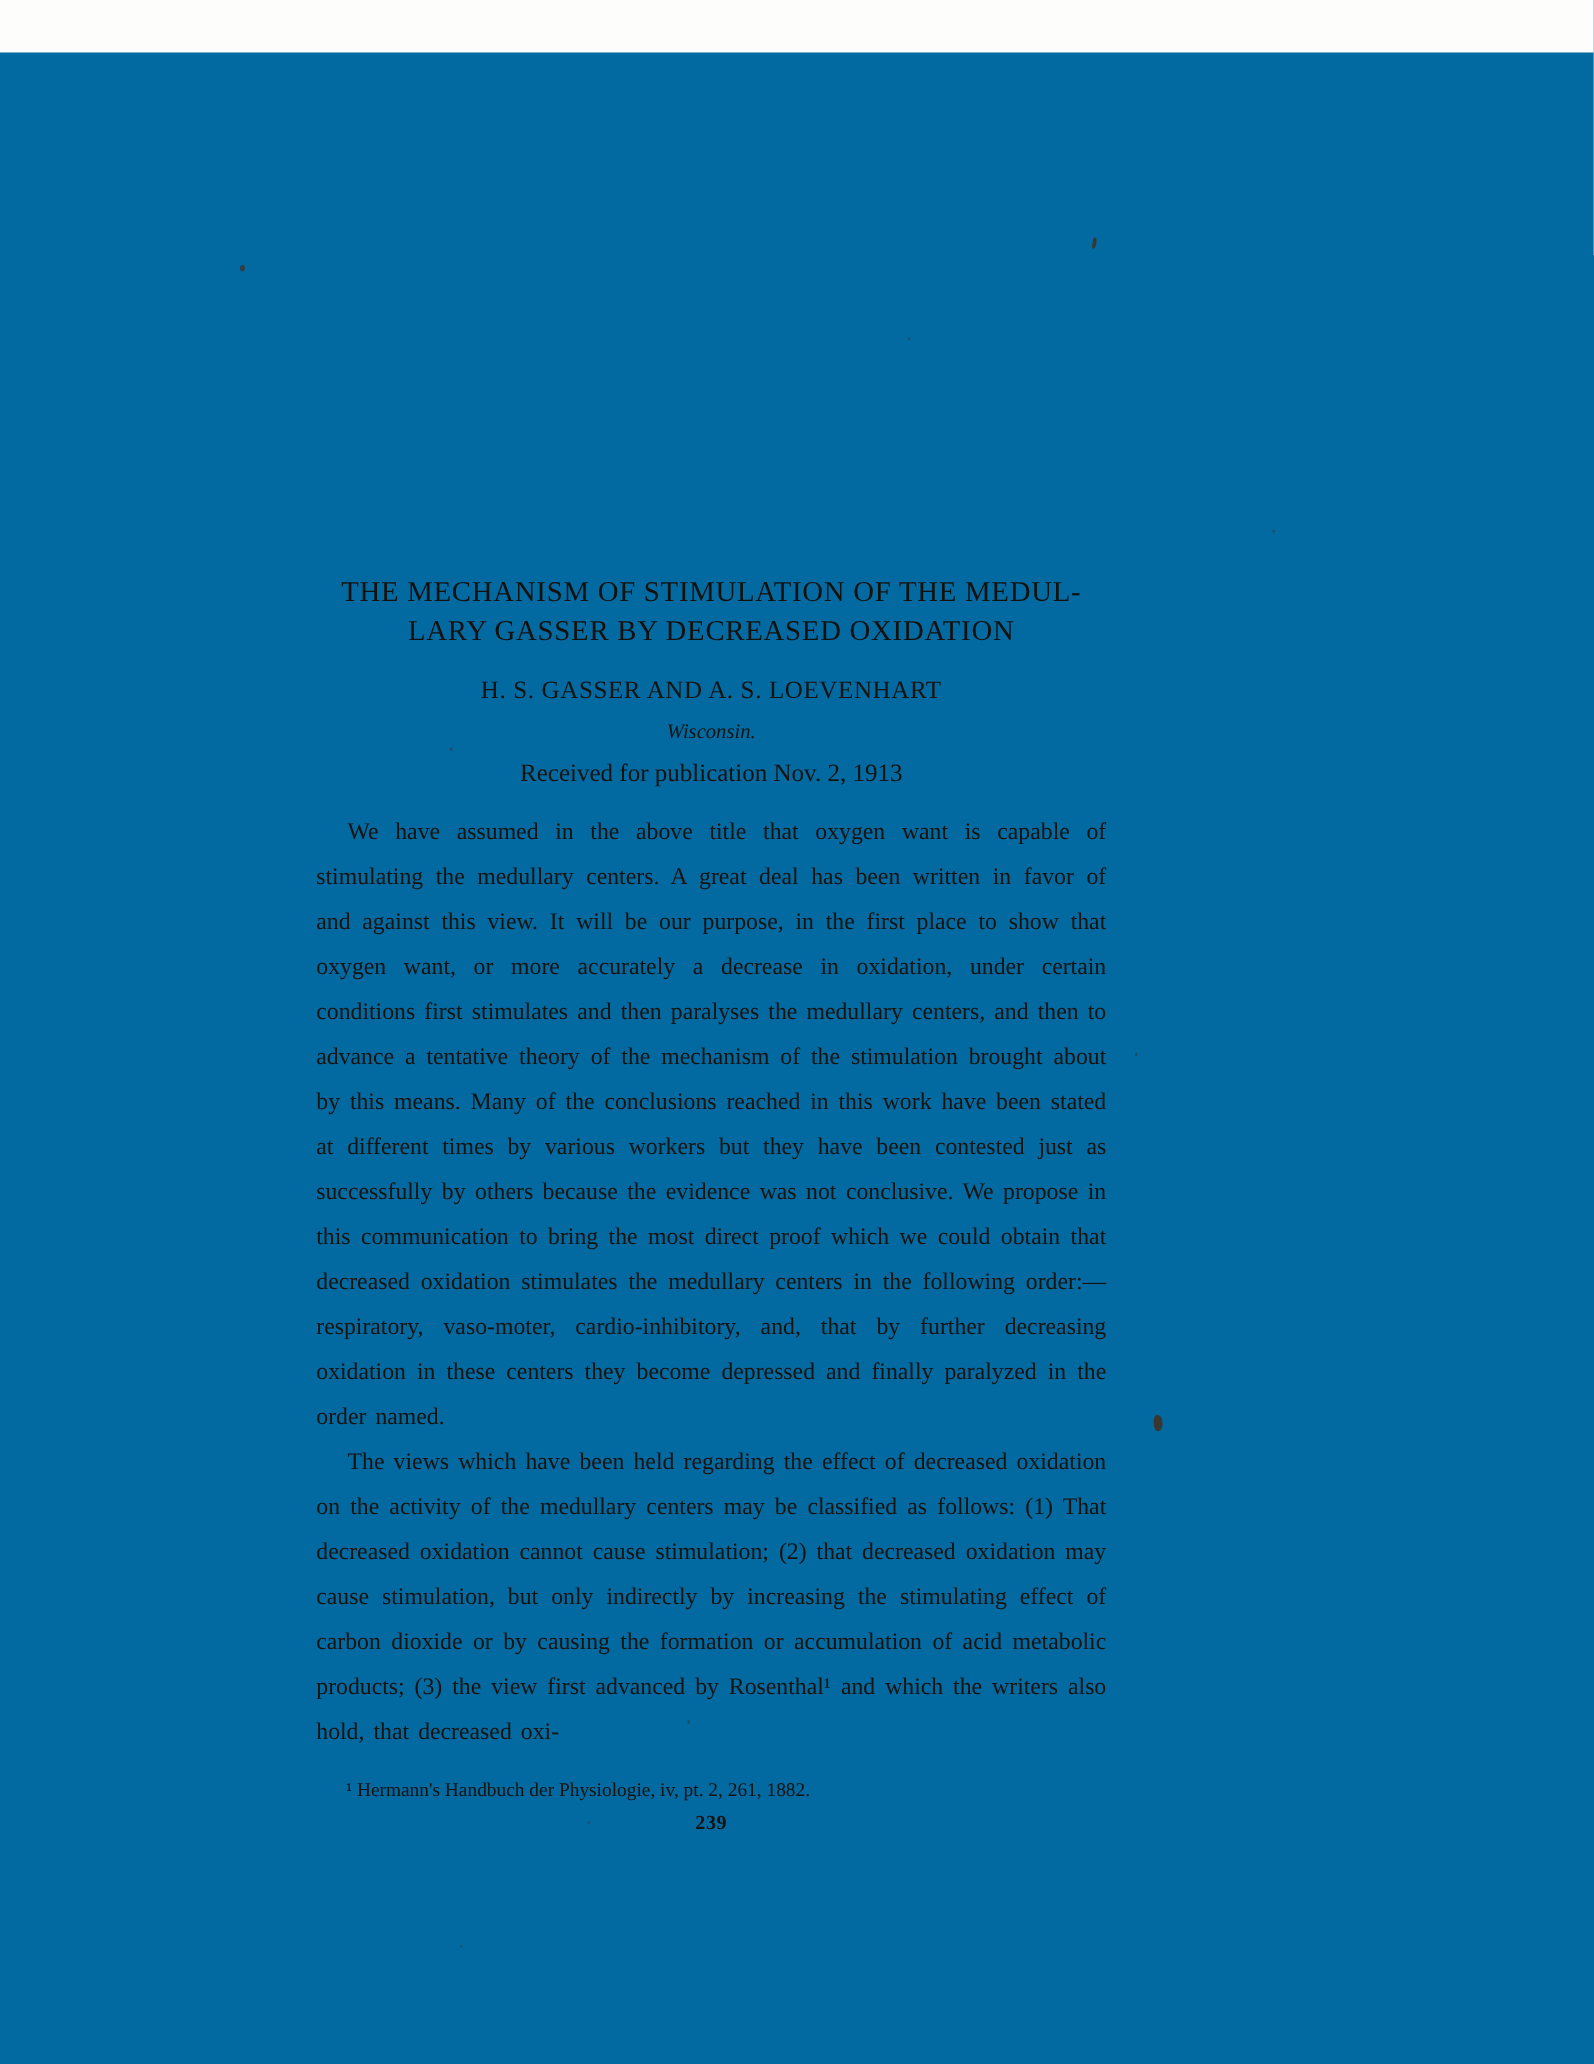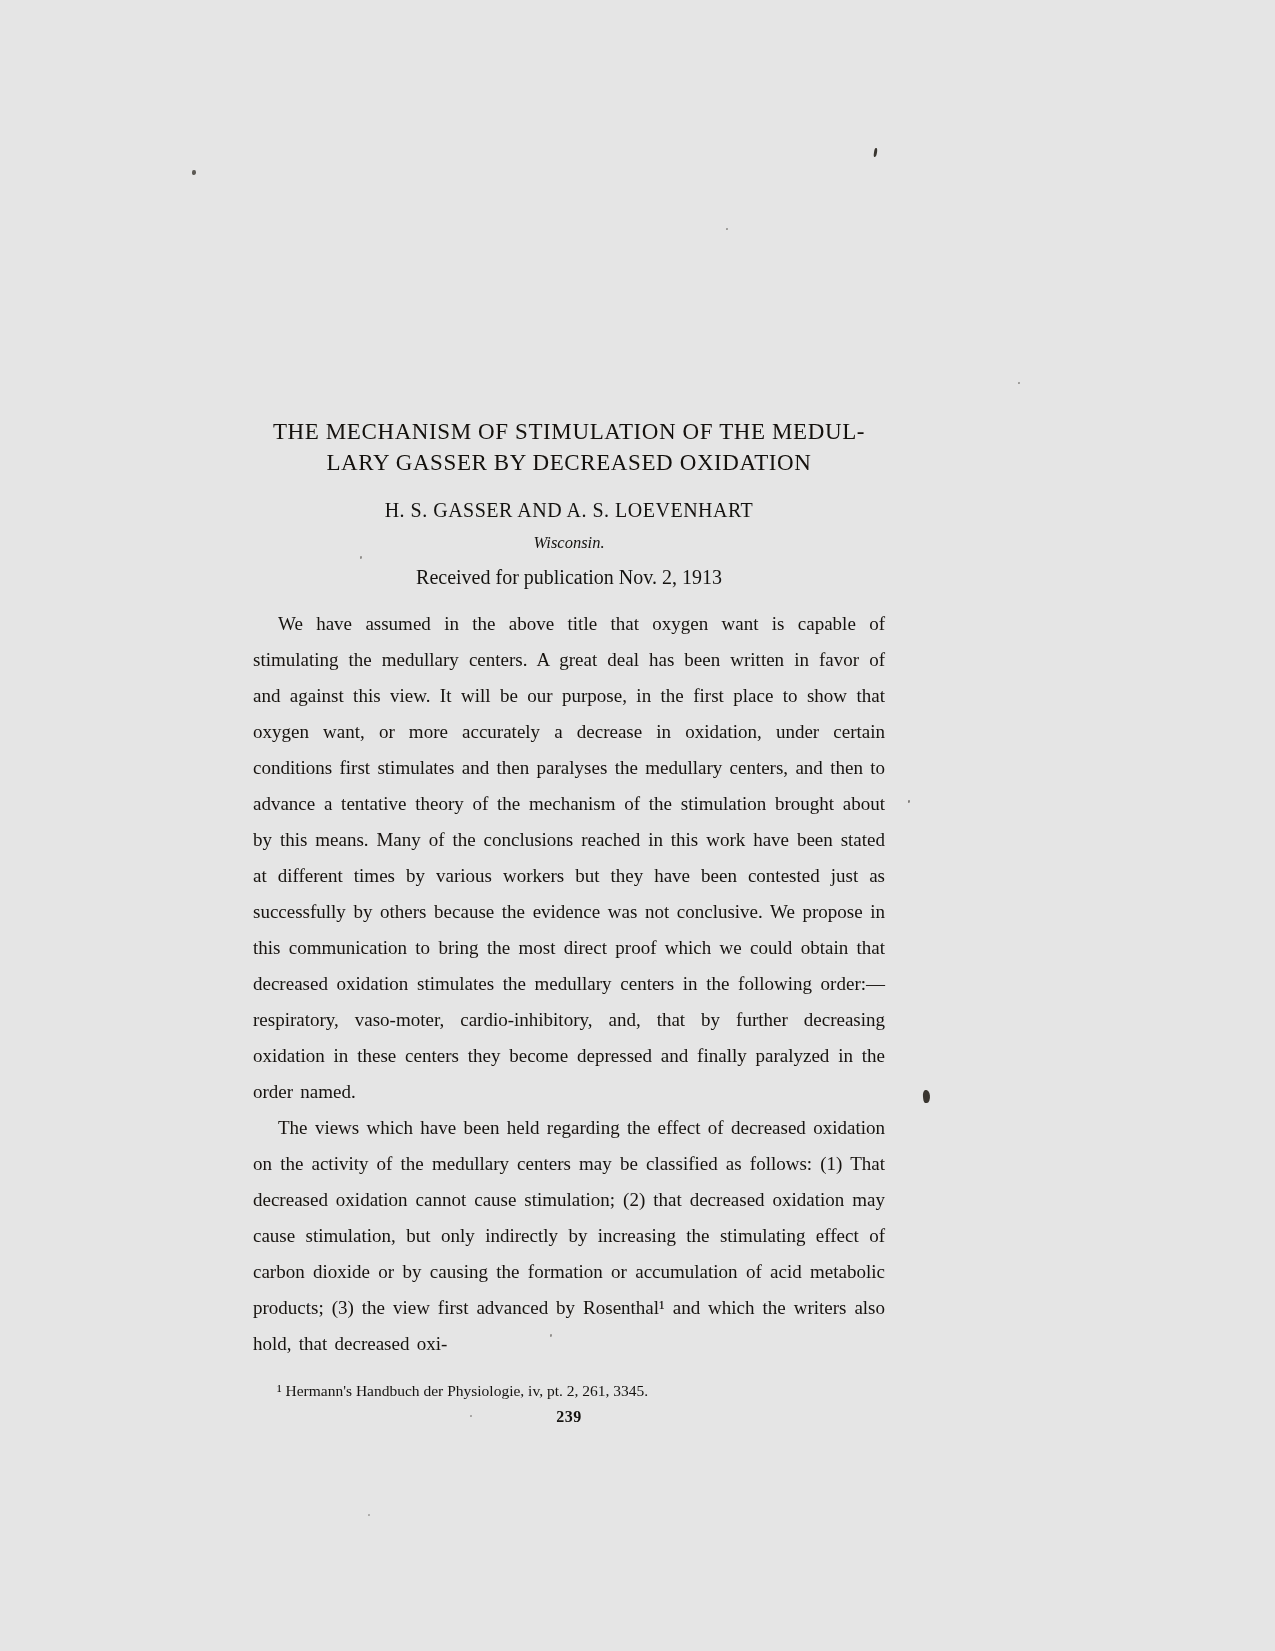--- a/index.html
+++ b/index.html
@@ -11,21 +11,22 @@
     height: 1651px;
     background: #fdfdfb;
     position: relative;
     font-family: "Liberation Serif", serif;
     color: #151310;
     overflow: hidden;
   }
   .page-frame {
     position: absolute;
     inset: 0;
-    background: #e5e5e5;
+    background: #0369a1;
+    margin-top: 42px;
   }
   .content {
     position: absolute;
     left: 253px;
     top: 416px;
     width: 632px;
   }
   .title {
     font-size: 23px;
     font-weight: 400;
@@ -128,18 +129,18 @@
     <div class="affiliation">
       <span class="aff-line2">Wisconsin.</span>
     </div>
 
     <div class="received">Received for publication Nov. 2, 1913</div>
 
     <p class="body-par">We have assumed in the above title that oxygen want is capable of stimulating the medullary centers. A great deal has been written in favor of and against this view. It will be our purpose, in the first place to show that oxygen want, or more accurately a decrease in oxidation, under certain conditions first stimulates and then paralyses the medullary centers, and then to advance a tentative theory of the mechanism of the stimulation brought about by this means. Many of the conclusions reached in this work have been stated at different times by various workers but they have been contested just as successfully by others because the evidence was not conclusive. We propose in this communication to bring the most direct proof which we could obtain that decreased oxidation stimulates the medullary centers in the following order:—respiratory, vaso-moter, cardio-inhibitory, and, that by further decreasing oxidation in these centers they become depressed and finally paralyzed in the order named.</p>
 
     <p class="body-par">The views which have been held regarding the effect of decreased oxidation on the activity of the medullary centers may be classified as follows: (1) That decreased oxidation cannot cause stimulation; (2) that decreased oxidation may cause stimulation, but only indirectly by increasing the stimulating effect of carbon dioxide or by causing the formation or accumulation of acid metabolic products; (3) the view first advanced by Rosenthal¹ and which the writers also hold, that decreased oxi-</p>
 
-    <div class="footnote">¹ Hermann's Handbuch der Physiologie, iv, pt. 2, 261, 3345.</div>
+    <div class="footnote">¹ Hermann's Handbuch der Physiologie, iv, pt. 2, 261, 1882.</div>
 
     <div class="page-number">239</div>
 
   </div>
 </div>
 
 </body></html>

